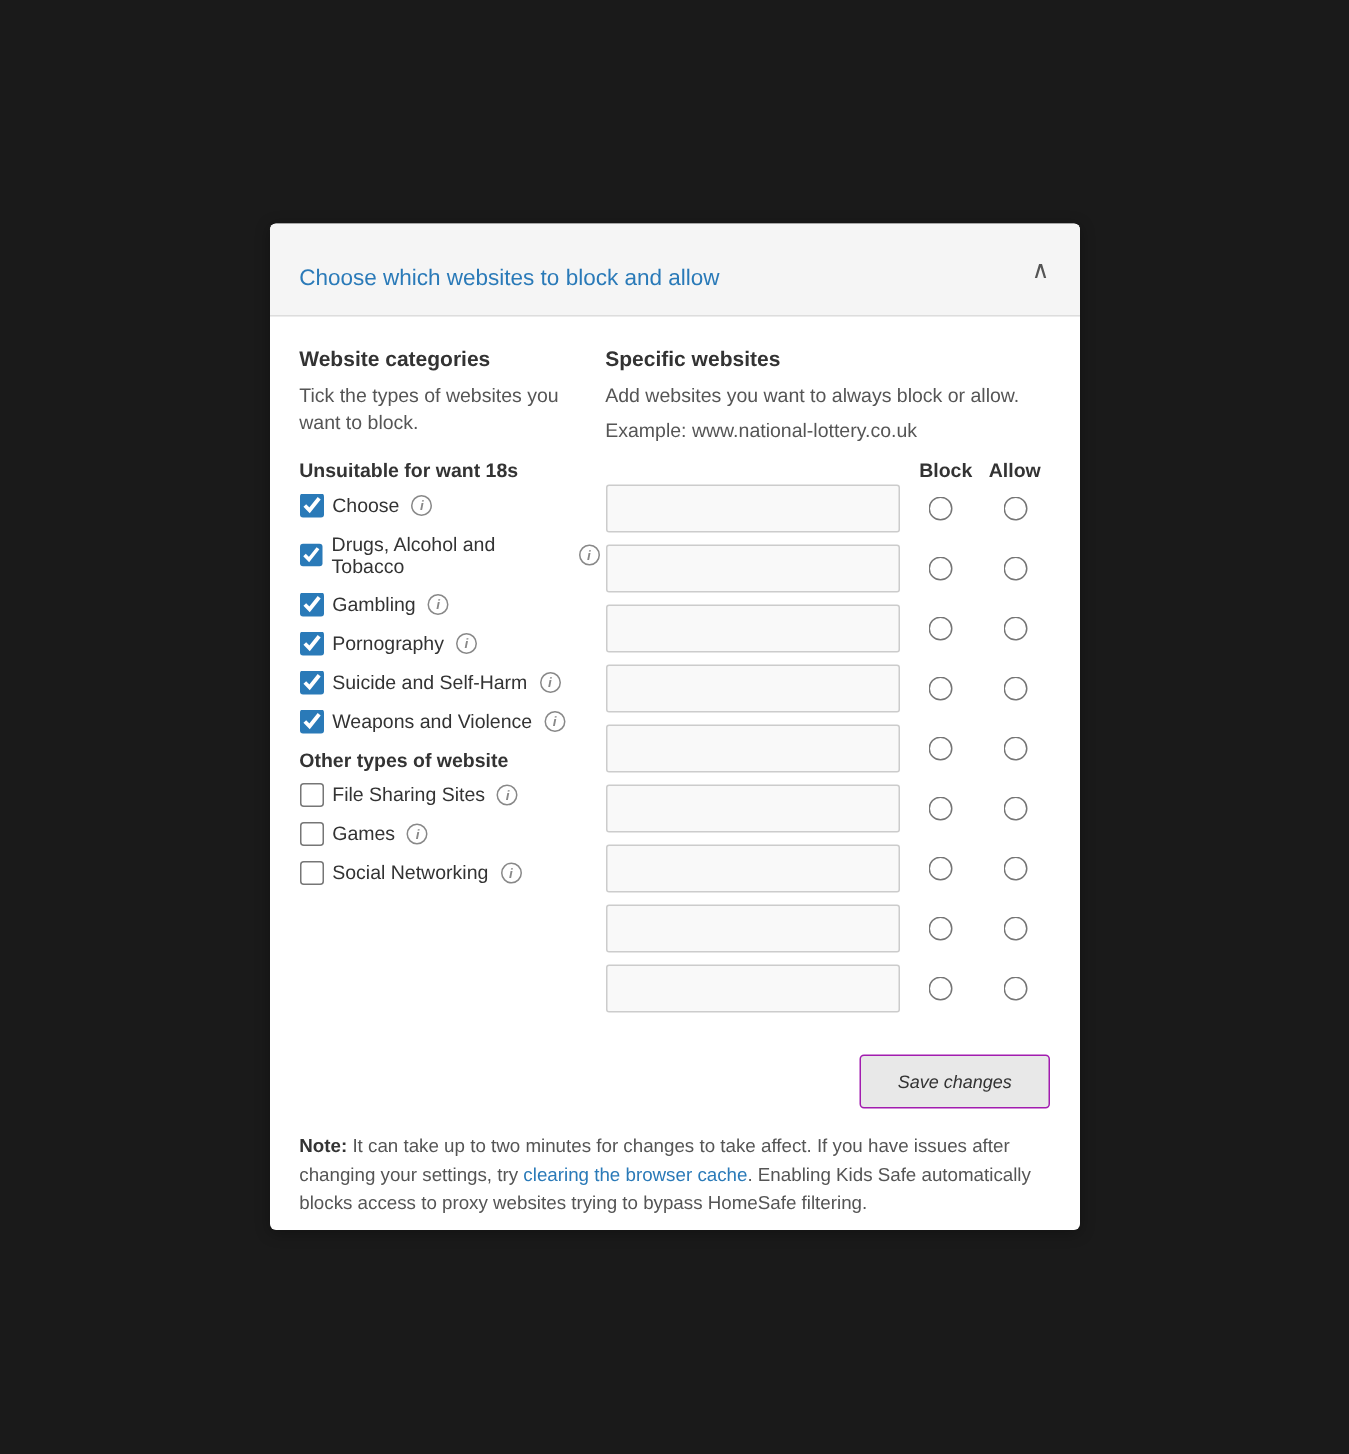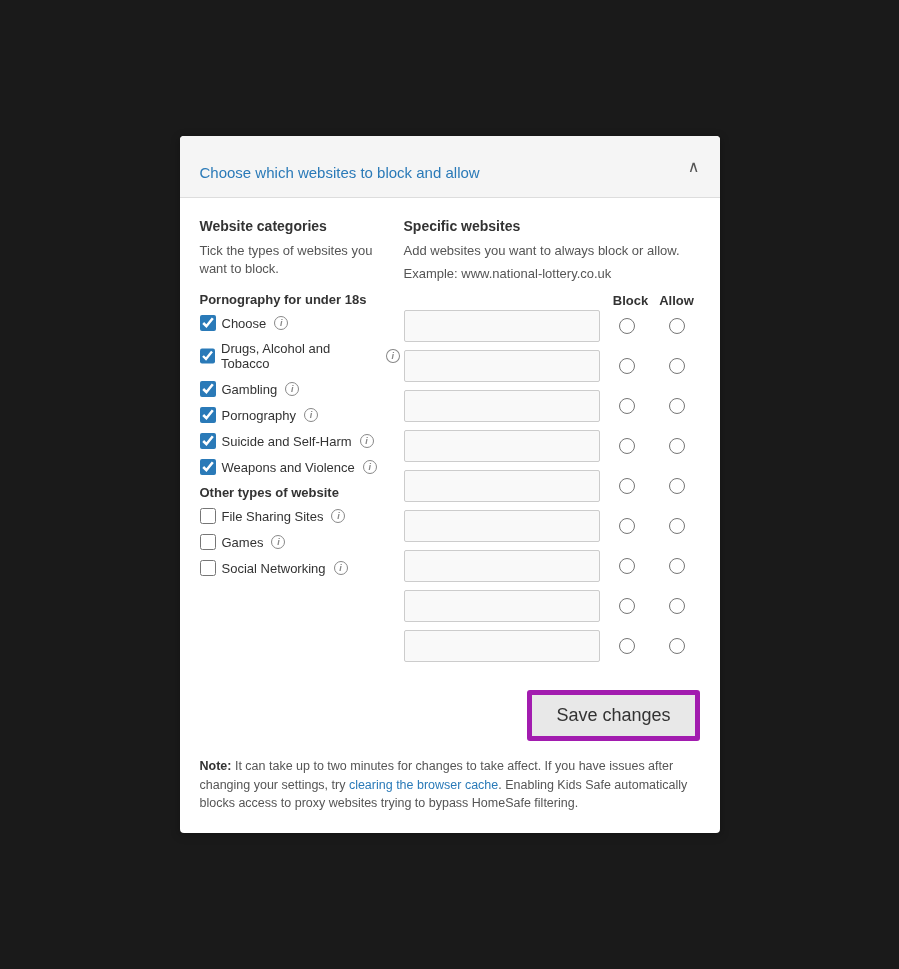--- a/index.html
+++ b/index.html
@@ -163,29 +163,30 @@
       height: 16px;
       cursor: pointer;
     }
     .footer-actions {
       display: flex;
       justify-content: flex-end;
       padding: 0 20px 16px;
     }
     .save-btn {
       background: #e8e8e8;
-      border: 5px solid #a21caf;
+      border: 1px solid #a21caf;
       border-radius: 3px;
       padding: 10px 24px;
-      font-size: 18px;
-      color: #333;
-      cursor: pointer;
+      font-size: 12px;
+      color: #333;
+      cursor: pointer;
+      font-style: italic;
     }
     .note-section {
-      padding: 0 20px 20px;
+      padding: 0 20px 8px;
       font-size: 12.5px;
       color: #555;
       line-height: 1.5;
     }
     .note-section a {
       color: #2a7ab8;
       text-decoration: none;
     }
     .note-bold {
       font-weight: bold;
@@ -205,21 +206,21 @@
     <span class="panel-header-chevron">∧</span>
   </div>
 
   <div class="panel-body">
     <div class="two-col">
 
       <div class="left-col">
         <div class="section-title">Website categories</div>
         <div class="section-desc">Tick the types of websites you want to block.</div>
 
-        <div class="category-group-title">Pornography for under 18s</div>
+        <div class="category-group-title">Unsuitable for want 18s</div>
 
         <div class="checkbox-item">
           <input type="checkbox" checked="" class="checked-green" style="">
           <span class="checkbox-label">Choose</span>
           <span class="info-icon">i</span>
         </div>
         <div class="checkbox-item">
           <input type="checkbox" checked="" class="checked-green" style="">
           <span class="checkbox-label">Drugs, Alcohol and Tobacco</span>
           <span class="info-icon">i</span>

